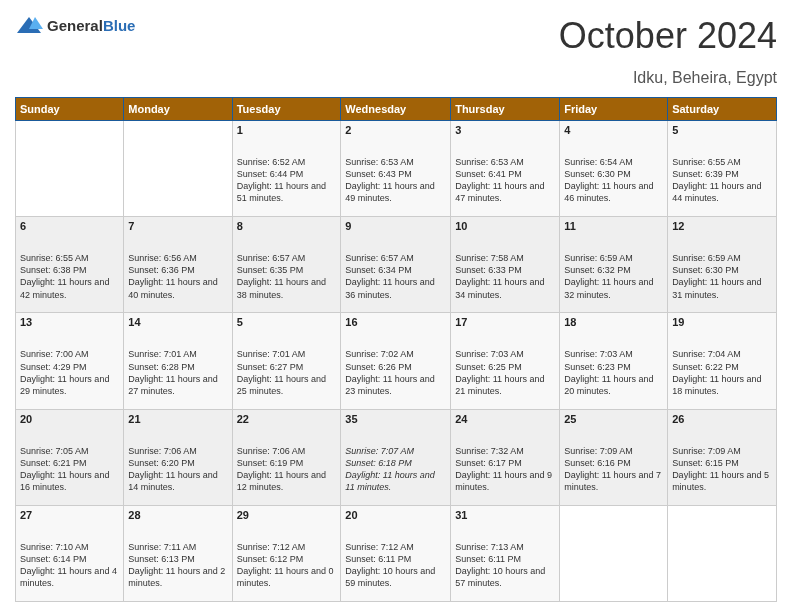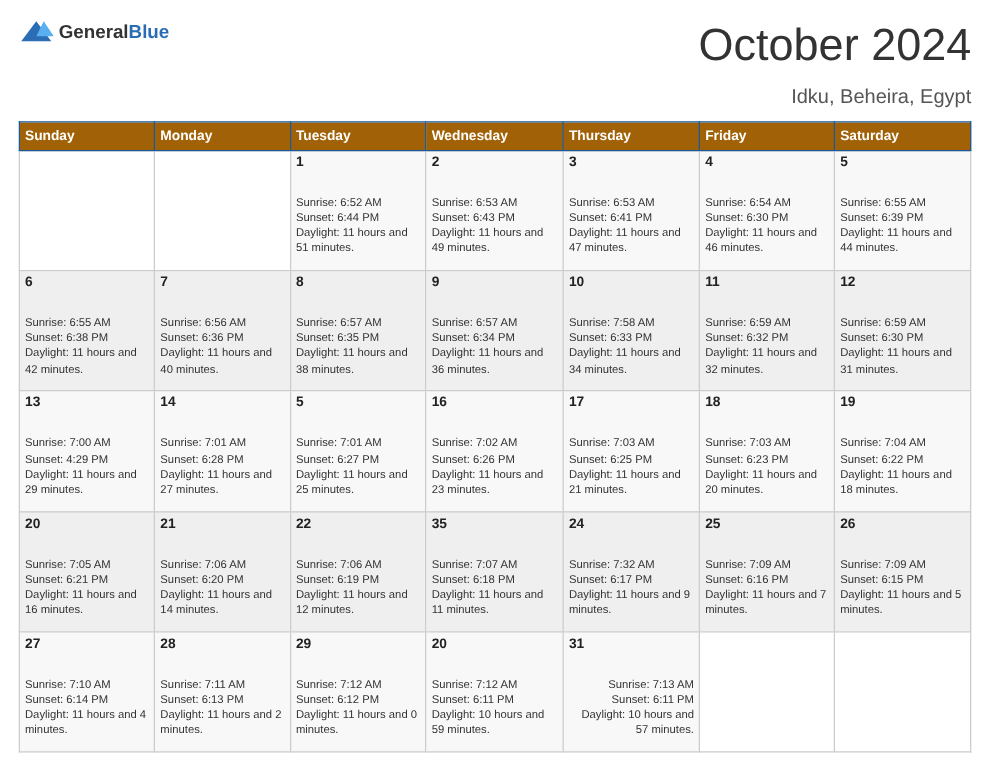--- a/index.html
+++ b/index.html
@@ -261,21 +261,21 @@
 Daylight: 11 hours and 14 minutes.</div>
           </td>
           <td>
             <span class="day-number">22</span>
             <div class="cell-content" style="white-space: pre-line;">Sunrise: 7:06 AM
 Sunset: 6:19 PM
 Daylight: 11 hours and 12 minutes.</div>
           </td>
           <td>
             <span class="day-number">35</span>
-            <div class="cell-content" style="white-space: pre-line;">Sunrise: 7:07 AM
+            <div class="cell-content" style="white-space: pre-line; font-style: italic;">Sunrise: 7:07 AM
 Sunset: 6:18 PM
 Daylight: 11 hours and 11 minutes.</div>
           </td>
           <td>
             <span class="day-number">24</span>
             <div class="cell-content" style="white-space: pre-line;">Sunrise: 7:32 AM
 Sunset: 6:17 PM
 Daylight: 11 hours and 9 minutes.</div>
           </td>
           <td>
@@ -311,21 +311,21 @@
 Daylight: 11 hours and 0 minutes.</div>
           </td>
           <td>
             <span class="day-number">20</span>
             <div class="cell-content" style="white-space: pre-line;">Sunrise: 7:12 AM
 Sunset: 6:11 PM
 Daylight: 10 hours and 59 minutes.</div>
           </td>
           <td>
             <span class="day-number">31</span>
-            <div class="cell-content" style="white-space: pre-line; text-align: right;">Sunrise: 7:13 AM
+            <div class="cell-content" style="white-space: pre-line;">Sunrise: 7:13 AM
 Sunset: 6:11 PM
 Daylight: 10 hours and 57 minutes.</div>
           </td>
           <td class="empty-cell"></td>
           <td class="empty-cell"></td>
         </tr>
       </tbody>
   </table>
 </div>
 

